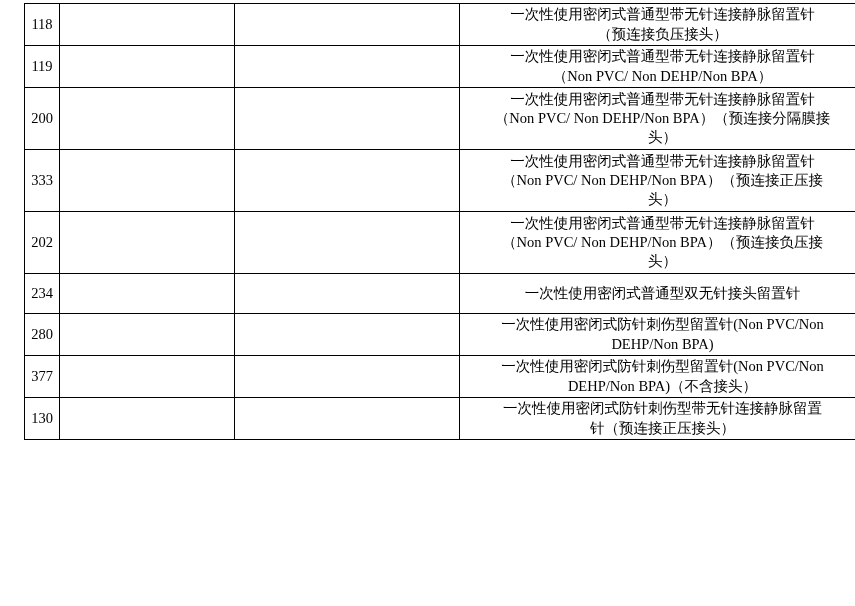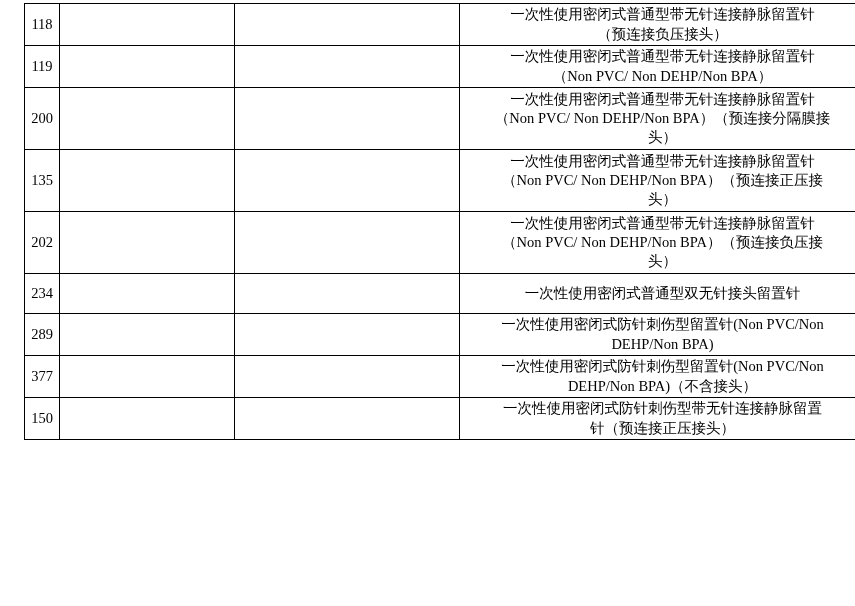--- a/index.html
+++ b/index.html
@@ -103,21 +103,21 @@
         <td class="blank"></td>
         <td class="blank"></td>
         <td class="name">
             <span>一次性使用密闭式普通型带无针连接静脉留置针
 （Non PVC/ Non DEHP/Non BPA）（预连接分隔膜接
 头）</span>
           </td>
       </tr>
 
       <tr class="h3">
-        <td class="num">135</td>
+        <td class="num">333</td>
         <td class="blank"></td>
         <td class="blank"></td>
         <td class="name">
             <span>一次性使用密闭式普通型带无针连接静脉留置针
 （Non PVC/ Non DEHP/Non BPA）（预连接正压接
 头）</span>
           </td>
       </tr>
 
       <tr class="h3">
@@ -136,21 +136,21 @@
       <tr class="h1">
         <td class="num">234</td>
         <td class="blank"></td>
         <td class="blank"></td>
         <td class="name mid">
             <span>一次性使用密闭式普通型双无针接头留置针</span>
           </td>
       </tr>
 
       <tr class="h2">
-        <td class="num">289</td>
+        <td class="num">280</td>
         <td class="blank"></td>
         <td class="blank"></td>
         <td class="name">
             <span>一次性使用密闭式防针刺伤型留置针(Non PVC/Non
 DEHP/Non BPA)</span>
           </td>
       </tr>
 
 
       <tr class="h2">
@@ -158,21 +158,21 @@
         <td class="blank"></td>
         <td class="blank"></td>
         <td class="name">
             <span>一次性使用密闭式防针刺伤型留置针(Non PVC/Non
 DEHP/Non BPA)（不含接头）</span>
           </td>
       </tr>
 
 
       <tr class="h2">
-        <td class="num">150</td>
+        <td class="num">130</td>
         <td class="blank"></td>
         <td class="blank"></td>
         <td class="name">
             <span>一次性使用密闭式防针刺伤型带无针连接静脉留置
 针（预连接正压接头）</span>
           </td>
       </tr>
 
     </tbody>
   </table>

